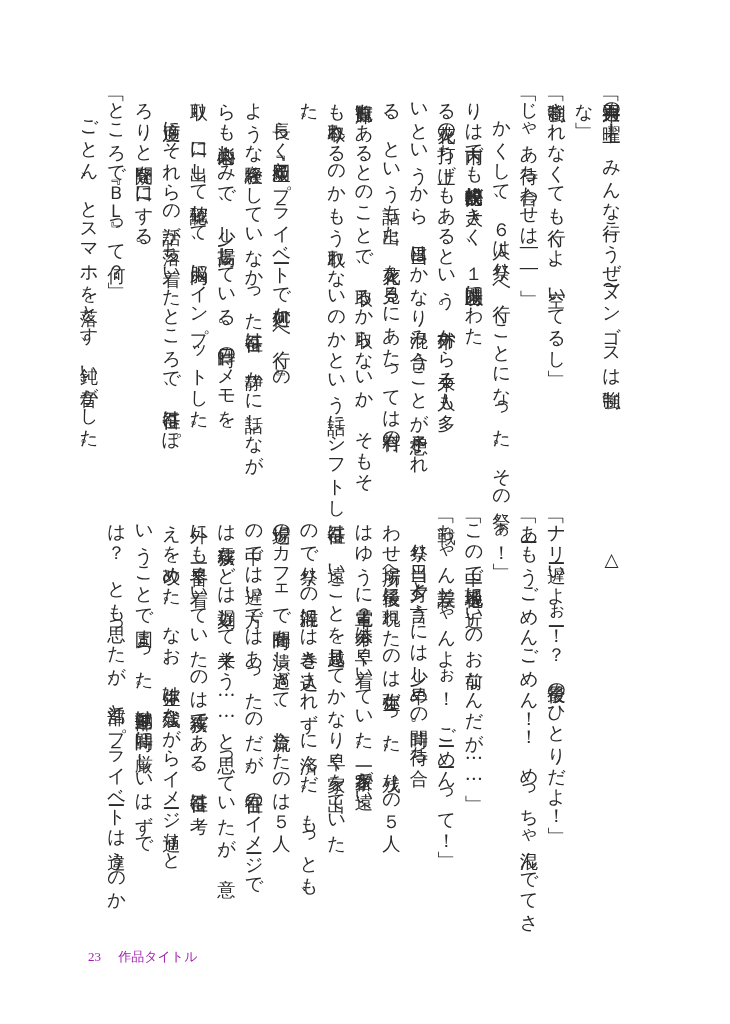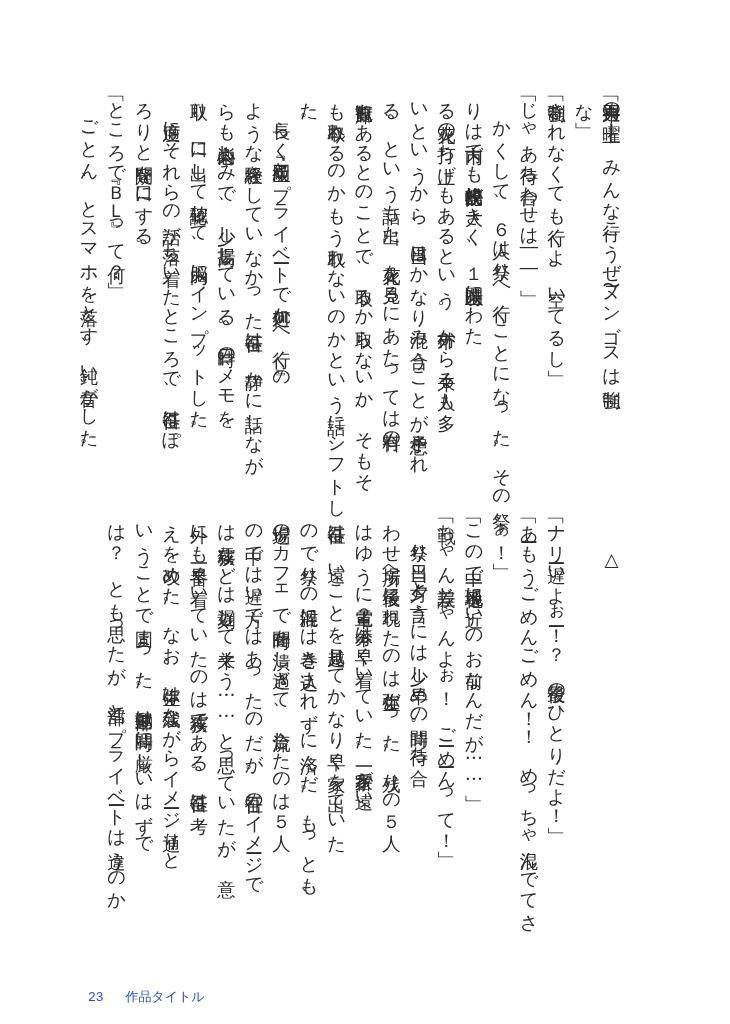--- a/index.html
+++ b/index.html
@@ -15,22 +15,22 @@
     color: #2b2b2b;
     letter-spacing: 0;
     text-orientation: upright;
   }
   .tier-top { right: 105px; top: 90px; height: 390px; width: 560px; }
   .tier-bottom { right: 105px; top: 512px; height: 390px; width: 560px; }
   .line { display: block; white-space: nowrap; margin: 0; }
   .blank { display: block; }
   .footer {
     position: absolute; left: 88px; top: 948px;
-    font-family: Liberation Mono, monospace;
-    font-size: 13px; color: #1d4ed8; margin-top: 40px;
+    font-family: Liberation Serif, serif;
+    font-size: 13px; color: #a21caf;
   }
   .footer .num { margin-right: 14px; }
 </style>
 </head>
 <body>
 
 <div class="page">
 
   <div class="tier tier-top">
     <span class="line">「再来週の土曜！　みんな行こうぜ〜ヌンゴスは強制</span>

